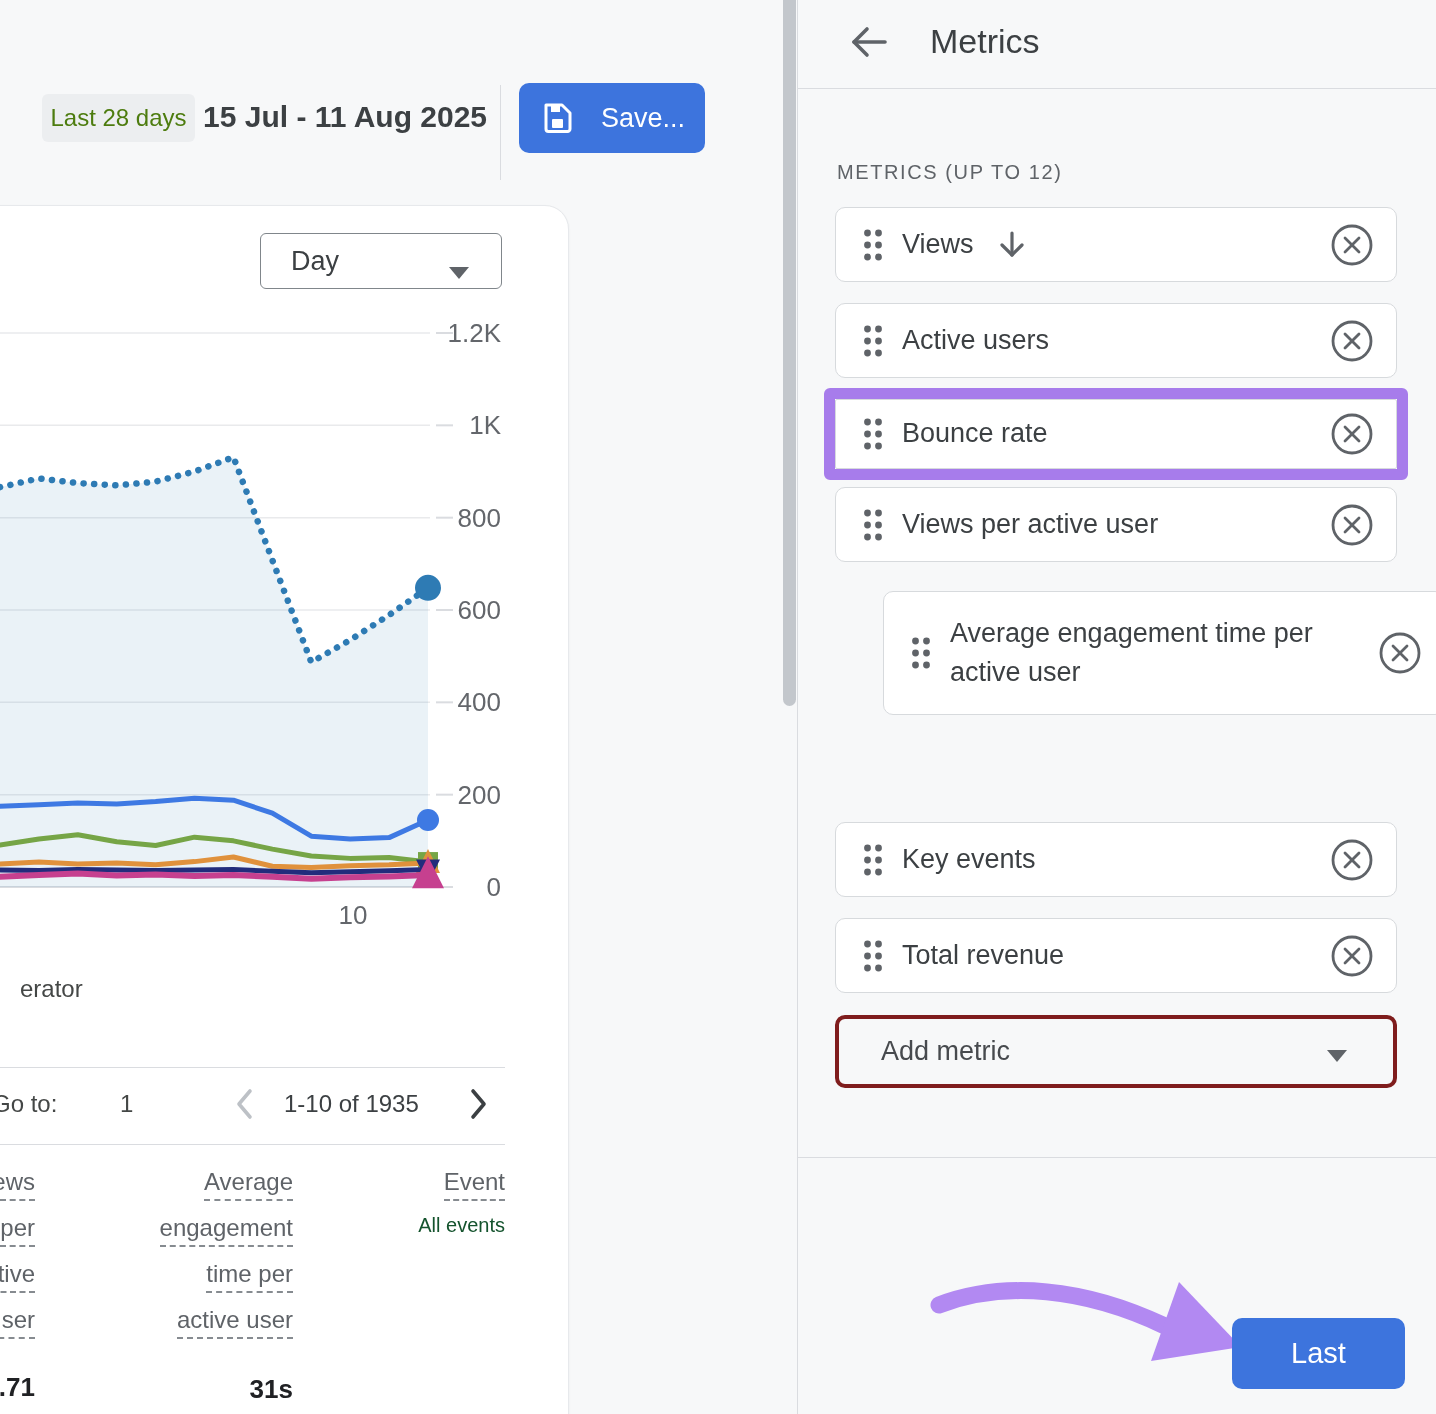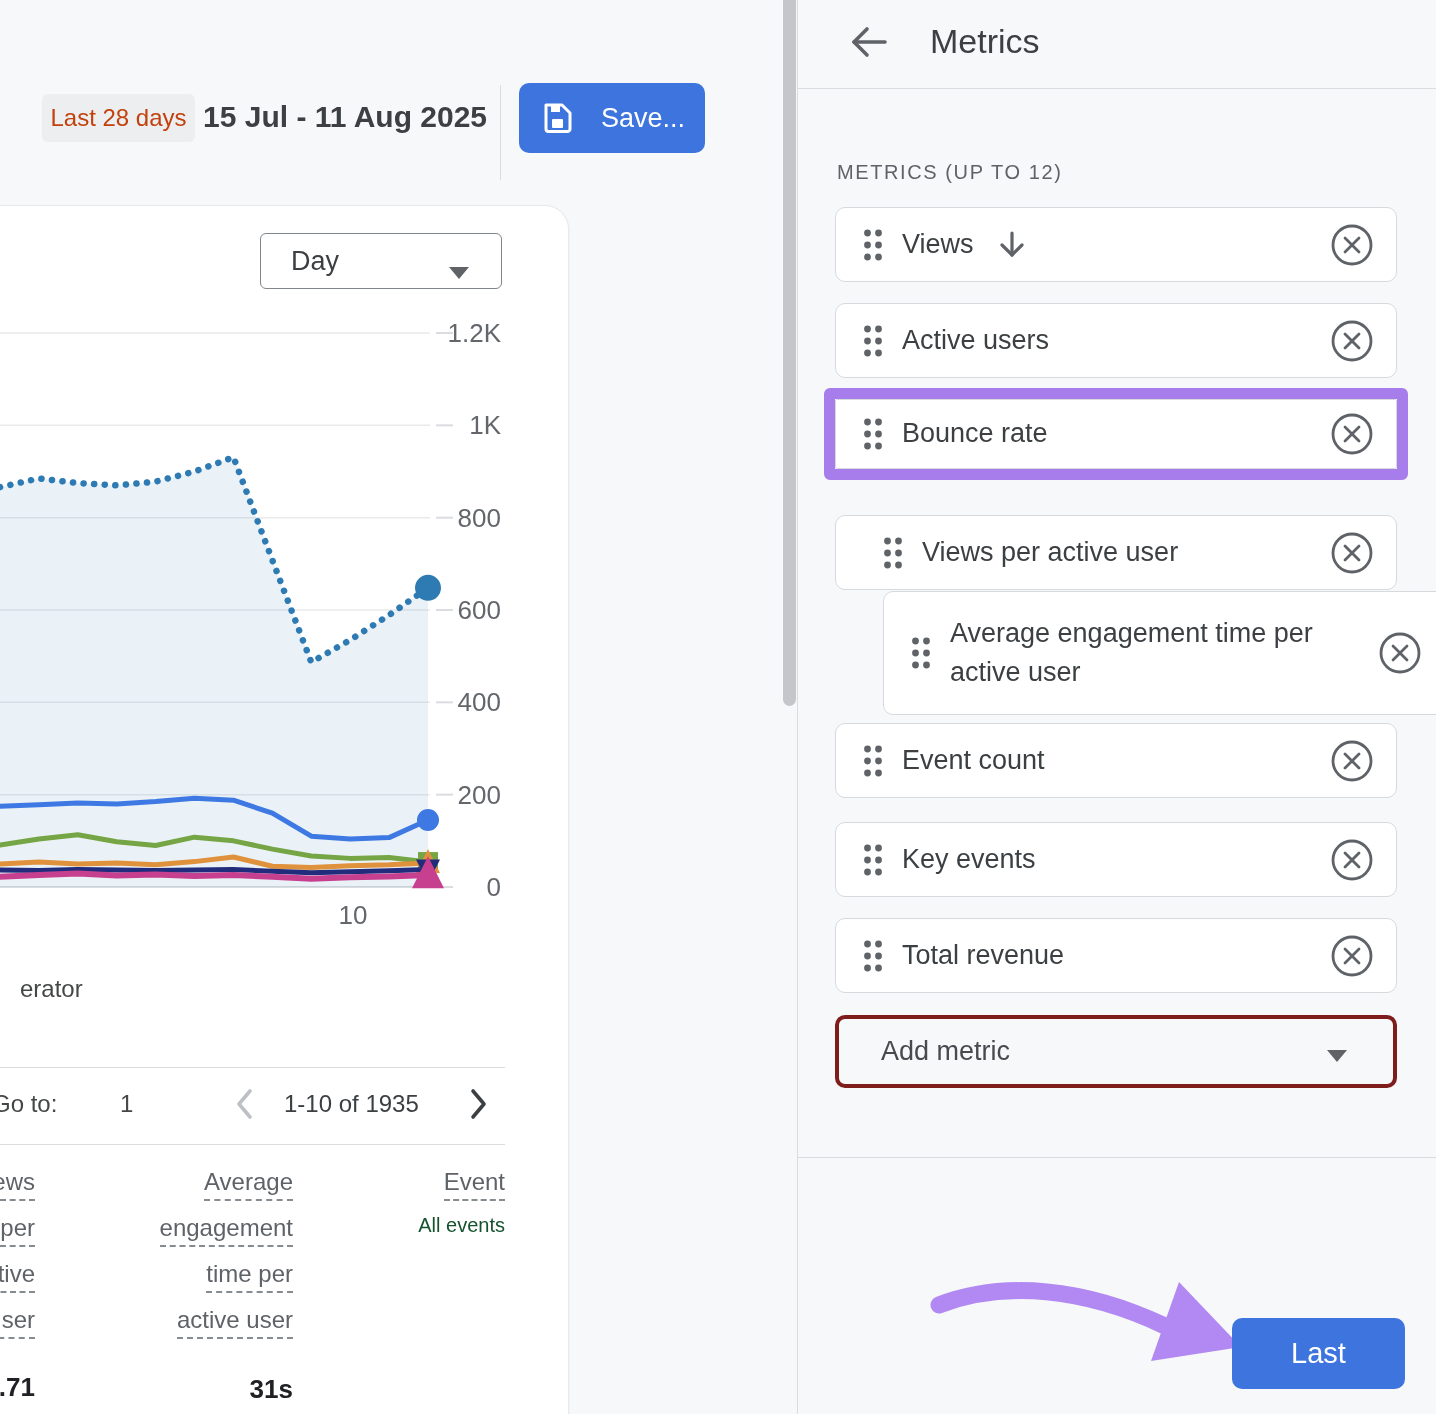--- a/index.html
+++ b/index.html
@@ -3,21 +3,21 @@
 <meta charset="utf-8">
 <style>
   html,body{margin:0;padding:0;}
   body{width:1436px;height:1414px;overflow:hidden;background:#f7f8f9;
        font-family:"Liberation Sans","DejaVu Sans",sans-serif;color:#3c4043;}
   .abs{position:absolute;}
   #stage{position:relative;width:1436px;height:1414px;overflow:hidden;}
 
   
   .range-chip{left:42px;top:94px;width:153px;height:48px;background:#eceef0;border-radius:6px;
-    display:flex;align-items:center;justify-content:center;font-size:24px;color:#c2410c;}
+    display:flex;align-items:center;justify-content:center;font-size:24px;color:#4d7c0f;}
   .date-text{left:203px;top:100px;font-size:30px;font-weight:700;color:#3c4043;}
   .vdiv{left:500px;top:85px;width:1px;height:95px;background:#dadce0;}
   .save-btn{left:519px;top:83px;width:186px;height:70px;background:#3d74dd;border-radius:10px;
     display:flex;align-items:center;justify-content:center;gap:26px;color:#fff;font-size:27px;cursor:pointer;}
 
   
   .card{left:-40px;top:205px;width:607px;height:1300px;background:#ffffff;border:1px solid #e7e9ec;
         border-radius:24px;box-shadow:0 1px 2px rgba(60,64,67,.08);}
 
   .day-select{left:260px;top:233px;width:242px;height:56px;background:#fff;border:1px solid #80868b;
@@ -232,21 +232,21 @@
       </svg>
       <span class="lbl">Bounce rate</span>
       <svg class="close" width="44" height="44" viewBox="0 0 44 44">
         <circle cx="22" cy="22" r="19" fill="none" stroke="#5f6368" stroke-width="2.8"></circle>
         <line x1="15" y1="15" x2="29" y2="29" stroke="#5f6368" stroke-width="2.8" stroke-linecap="round"></line>
         <line x1="29" y1="15" x2="15" y2="29" stroke="#5f6368" stroke-width="2.8" stroke-linecap="round"></line>
       </svg>
     </div>
   </div>
 
-  <div class="chip" style="top:515px;padding-left:20px;">
+  <div class="chip" style="top:487px;">
     <svg class="drag" width="22" height="38" viewBox="0 0 22 38">
       <g fill="#5f6368">
           <circle cx="5.5" cy="7" r="3.4"></circle>
           <circle cx="16.5" cy="7" r="3.4"></circle>
       <circle cx="5.5" cy="19" r="3.4"></circle>
           <circle cx="16.5" cy="19" r="3.4"></circle>
       <circle cx="5.5" cy="31" r="3.4"></circle>
           <circle cx="16.5" cy="31" r="3.4"></circle>
         </g>
     </svg>
@@ -270,38 +270,20 @@
         </g>
     </svg>
     <span class="lbl" style="width:380px;">Average engagement time per active user</span>
     <svg class="close" width="44" height="44" viewBox="0 0 44 44">
       <circle cx="22" cy="22" r="19" fill="none" stroke="#5f6368" stroke-width="2.8"></circle>
       <line x1="15" y1="15" x2="29" y2="29" stroke="#5f6368" stroke-width="2.8" stroke-linecap="round"></line>
       <line x1="29" y1="15" x2="15" y2="29" stroke="#5f6368" stroke-width="2.8" stroke-linecap="round"></line>
     </svg>
   </div>
 
-  <div class="chip" style="top:723px;">
-    <svg class="drag" width="22" height="38" viewBox="0 0 22 38">
-      <g fill="#5f6368">
-          <circle cx="5.5" cy="7" r="3.4"></circle>
-          <circle cx="16.5" cy="7" r="3.4"></circle>
-      <circle cx="5.5" cy="19" r="3.4"></circle>
-          <circle cx="16.5" cy="19" r="3.4"></circle>
-      <circle cx="5.5" cy="31" r="3.4"></circle>
-          <circle cx="16.5" cy="31" r="3.4"></circle>
-        </g>
-    </svg>
-    <span class="lbl">Event count</span>
-    <svg class="close" width="44" height="44" viewBox="0 0 44 44">
-      <circle cx="22" cy="22" r="19" fill="none" stroke="#5f6368" stroke-width="2.8"></circle>
-      <line x1="15" y1="15" x2="29" y2="29" stroke="#5f6368" stroke-width="2.8" stroke-linecap="round"></line>
-      <line x1="29" y1="15" x2="15" y2="29" stroke="#5f6368" stroke-width="2.8" stroke-linecap="round"></line>
-    </svg>
-  </div>
 
   <div class="chip" style="top:822px;">
     <svg class="drag" width="22" height="38" viewBox="0 0 22 38">
       <g fill="#5f6368">
           <circle cx="5.5" cy="7" r="3.4"></circle>
           <circle cx="16.5" cy="7" r="3.4"></circle>
       <circle cx="5.5" cy="19" r="3.4"></circle>
           <circle cx="16.5" cy="19" r="3.4"></circle>
       <circle cx="5.5" cy="31" r="3.4"></circle>
           <circle cx="16.5" cy="31" r="3.4"></circle>

